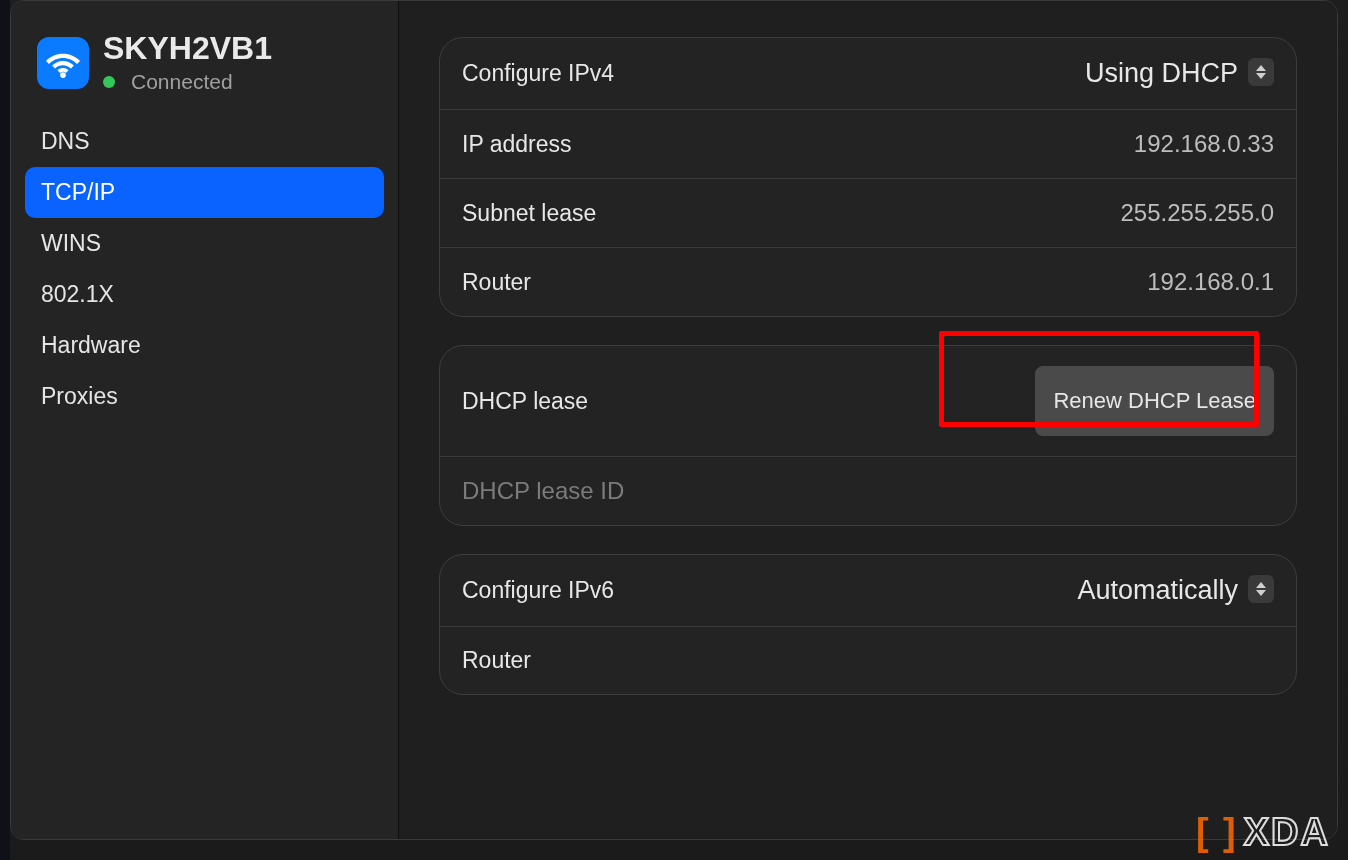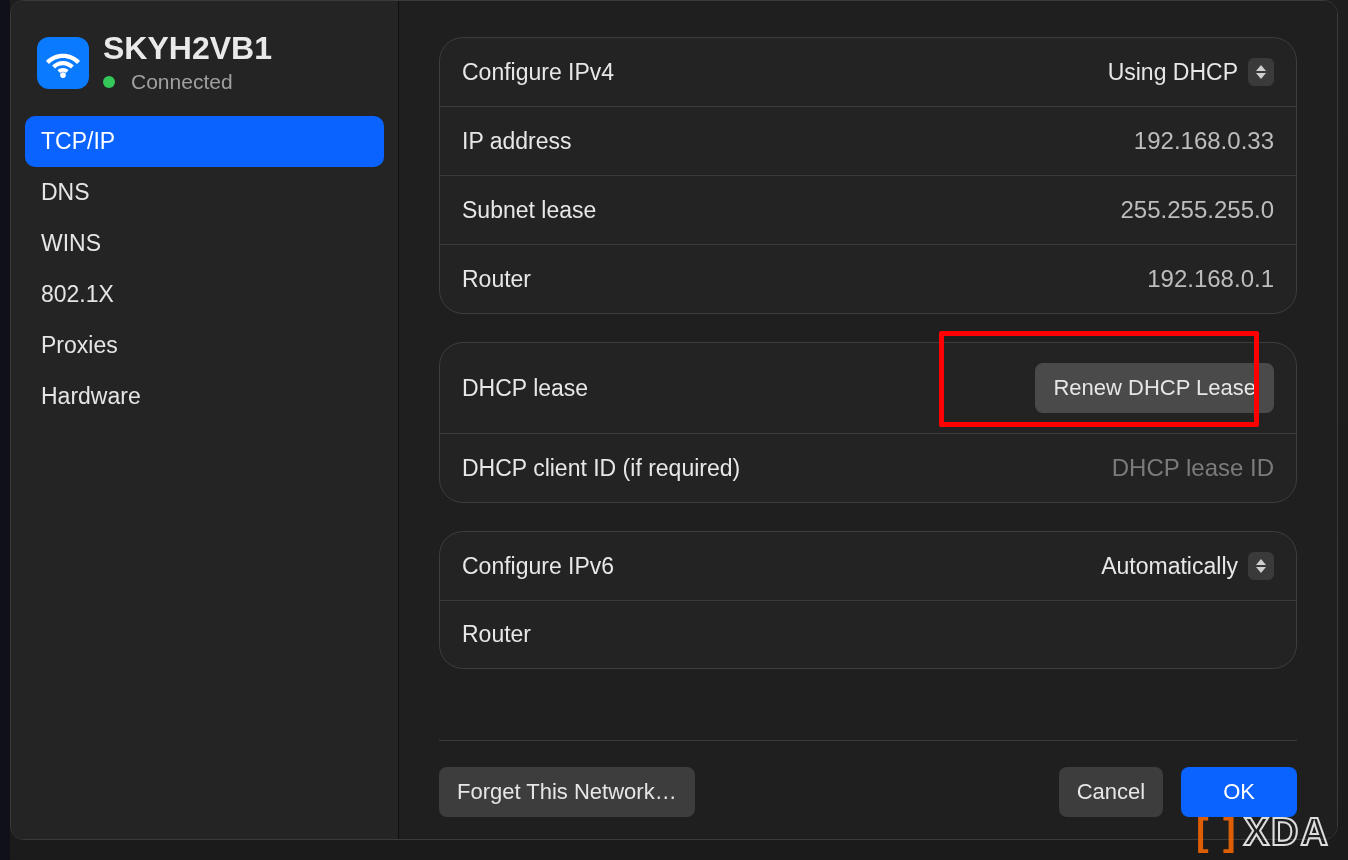--- a/index.html
+++ b/index.html
@@ -69,34 +69,34 @@
   }
   .row {
     display:flex; justify-content:space-between; align-items:center;
     padding: 20px 22px;
     border-bottom:1px solid #3a3a3a;
   }
   .group .row:last-child { border-bottom:none; }
   .row-label { font-size:23px; color:#e7e7e7; }
   .row-value { font-size:24px; color:#bdbdbd; }
   .row-value.placeholder { color:#7b7b7b; }
-  .select-value { display:flex; align-items:center; gap:10px; font-size:23px; color:#e7e7e7; }
+  .select-value { display:flex; gap:10px; font-size:27px; color:#e7e7e7; }
   .stepper {
     width:26px; height:28px; border-radius:6px; background:#3a3a3a;
     display:flex; flex-direction:column; align-items:center; justify-content:center;
     gap:2px;
   }
   .chev { width:0;height:0;border-left:5px solid transparent;border-right:5px solid transparent; }
   .chev.up { border-bottom:6px solid #cfcfcf; }
   .chev.down { border-top:6px solid #cfcfcf; }
   .btn {
     font-size:22px; color:#e6e6e6;
     background:#4a4a4a;
     border:none; border-radius:8px;
-    padding: 12px 18px;
+    padding: 22px 18px;
     cursor:default;
   }
   .btn.primary { background:#0a63ff; color:#fff; padding:8px 42px; }
   .btn.dark { background:#3d3d3d; }
   .highlight-box {
     position:absolute;
     border:5px solid #ff0000;
     border-radius:2px;
     pointer-events:none;
   }
@@ -136,26 +136,26 @@
         </div>
         <div>
           <div class="net-title">SKYH2VB1</div>
           <div class="net-status">
             <div class="status-dot"></div>
             <div class="status-text">Connected</div>
           </div>
         </div>
       </div>
       <div class="nav">
+        <div class="nav-item">DNS</div>
         <div class="nav-item selected">TCP/IP</div>
-        <div class="nav-item">DNS</div>
         <div class="nav-item">WINS</div>
         <div class="nav-item">802.1X</div>
+        <div class="nav-item">Hardware</div>
         <div class="nav-item">Proxies</div>
-        <div class="nav-item">Hardware</div>
       </div>
     </div>
 
     <div class="main" style="position:relative;">
 
       <div class="group">
         <div class="row">
           <div class="row-label">Configure IPv4</div>
           <div class="select-value">
             <span>Using DHCP</span>
@@ -178,21 +178,20 @@
           <div class="row-value">192.168.0.1</div>
         </div>
       </div>
 
       <div class="group">
         <div class="row">
           <div class="row-label">DHCP lease</div>
           <button class="btn">Renew DHCP Lease</button>
         </div>
         <div class="row">
-          <div class="row-label">DHCP client ID (if required)</div>
           <div class="row-value placeholder">DHCP lease ID</div>
         </div>
       </div>
 
       <div class="group">
         <div class="row">
           <div class="row-label">Configure IPv6</div>
           <div class="select-value">
             <span>Automatically</span>
             <span class="stepper">
@@ -201,27 +200,20 @@
             </span>
           </div>
         </div>
         <div class="row">
           <div class="row-label">Router</div>
         </div>
       </div>
 
       <div class="highlight-box" style="left:540px; top:330px; width:320px; height:96px;"></div>
 
-      <div class="footer">
-        <button class="btn dark">Forget This Network…</button>
-        <div class="footer-right">
-          <button class="btn dark">Cancel</button>
-          <button class="btn primary">OK</button>
-        </div>
-      </div>
 
     </div>
   </div>
 
   <div class="watermark">
     <span class="wm-brackets">[ ]</span>
     <span class="wm-stroke">XDA</span>
   </div>
 </div>
 

